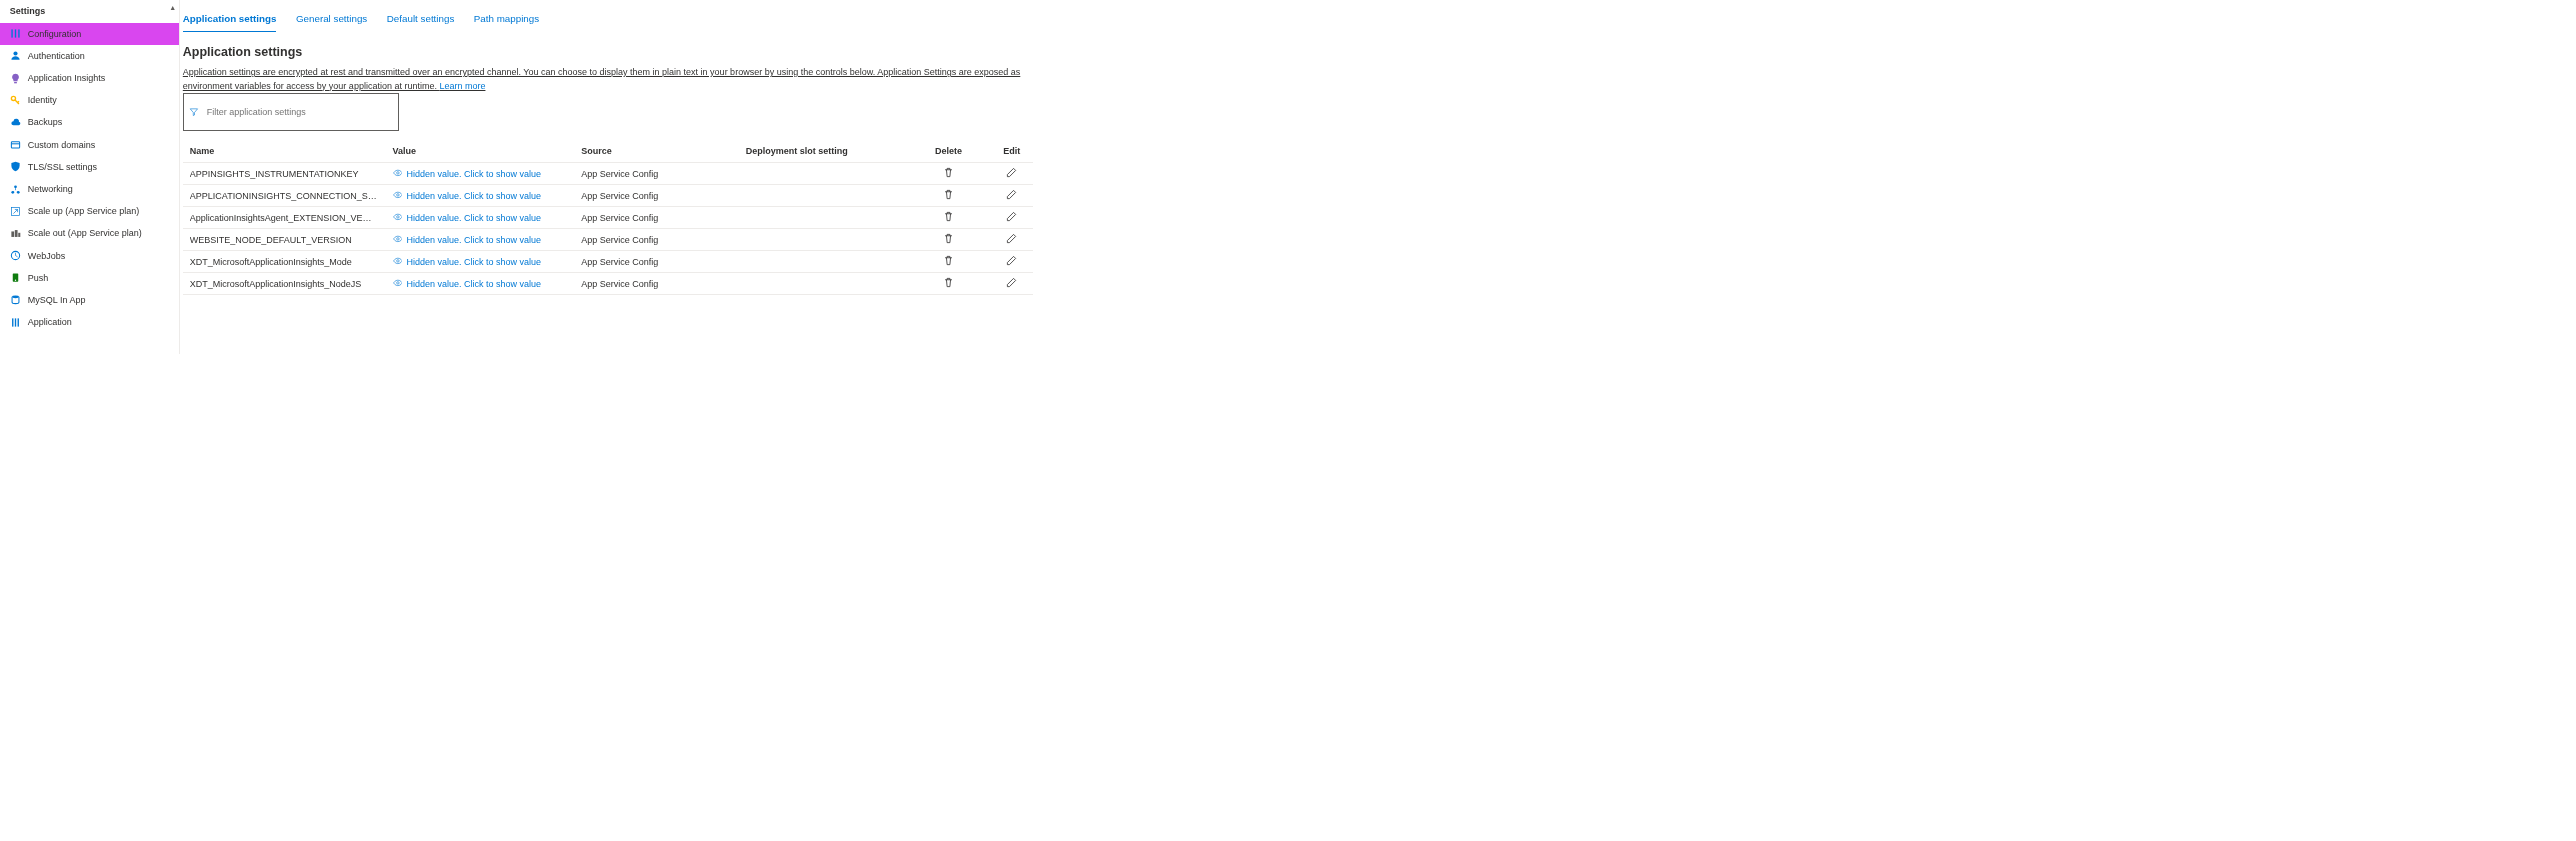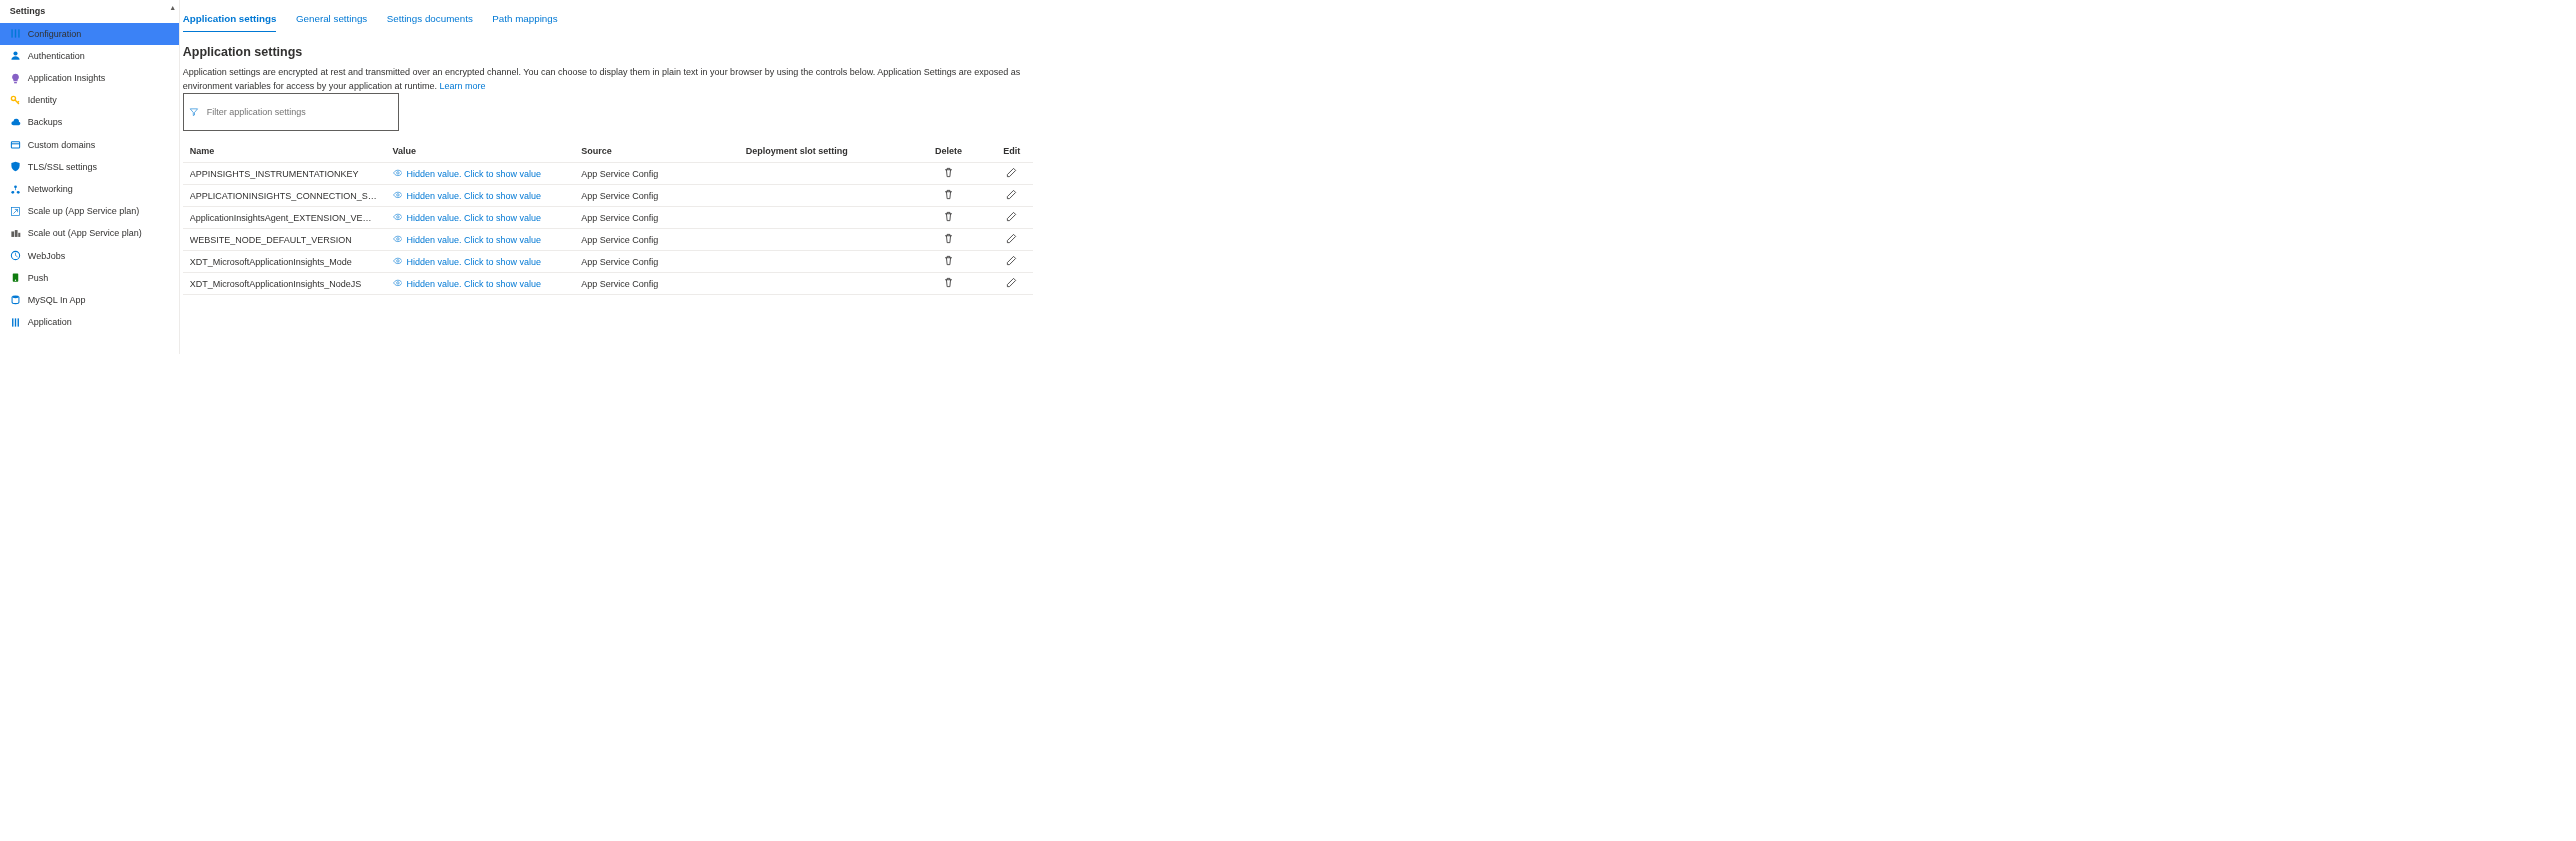--- a/index.html
+++ b/index.html
@@ -33,21 +33,21 @@
     color: #605e5c;
     cursor: pointer;
   }
   .nav-item {
     display: flex;
     align-items: center;
     padding: 5.6px 9.8px;
     cursor: pointer;
     gap: 7px;
   }
-  .nav-item.active { background: #3b82f6; }
+  .nav-item.active { background: #d946ef; }
   .nav-icon {
     width: 11px;
     height: 11px;
     display: flex;
     align-items: center;
     justify-content: center;
     flex-shrink: 0;
   }
   .nav-label { font-size: 9px; }
   .main {
@@ -78,20 +78,21 @@
   .section-title {
     font-size: 12.5px;
     font-weight: 600;
     margin: 12.5px 0 7px;
   }
   .section-desc {
     font-size: 9px;
     line-height: 1.5;
     color: #323130;
     max-width: 857px;
+    text-decoration: underline;
   }
   .link { color: #0078d4; cursor: pointer; }
   .toolbar {
     display: flex;
     align-items: center;
     gap: 14px;
     margin: 15.3px 0 7px;
   }
   .toolbar-btn {
     display: flex;
@@ -306,21 +307,21 @@
         <span class="nav-label">Application</span>
       </div>
     </div>
 </div>
 
 <div class="main">
   <div class="content-pad">
     <div class="tabs" id="tabs">
         <div class="tab active">Application settings</div>
         <div class="tab">General settings</div>
-        <div class="tab">Settings documents</div>
+        <div class="tab">Default settings</div>
         <div class="tab">Path mappings</div>
       </div>
 
     <div class="section-title">Application settings</div>
     <div class="section-desc">
       <span>Application settings are encrypted at rest and transmitted over an encrypted channel. You can choose to display them in plain text in your browser by using the controls below. Application Settings are exposed as environment variables for access by your application at runtime. </span><span class="link">Learn more</span>
     </div>
 
 
     <div class="filter-box">

